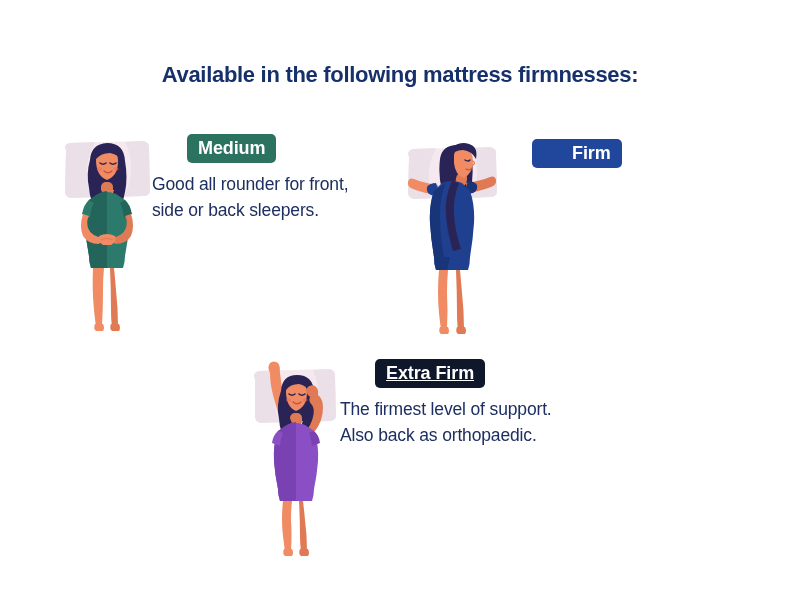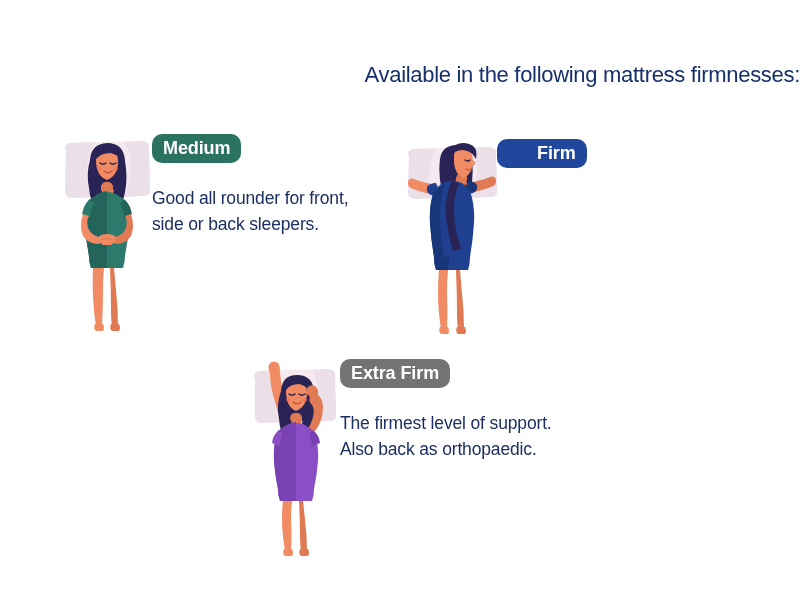--- a/index.html
+++ b/index.html
@@ -21,23 +21,23 @@
     height: 600px;
     background: #ffffff;
   }
 
   
   .page-title {
     position: absolute;
     left: 0;
     top: 62px;
     width: 800px;
-    text-align: right;
+    text-align: center;
     font-size: 22px;
-    font-weight: normal;
+    font-weight: bold;
     color: #16306b;
     letter-spacing: -0.3px;
     white-space: nowrap;
   }
 
   
   .firmness-card {
     position: absolute;
   }
   .card-medium    { left: 55px;  top: 128px; }
@@ -63,35 +63,36 @@
 
   .text-col {
     position: absolute;
     left: 97px;
     top: 6px;
     width: 232px;
   }
 
   .badge {
     display: inline-block;
-    border-radius: 10px;
+    border-radius: 5px;
     padding: 4px 11px 5px 11px;
     color: #ffffff;
     font-size: 18px;
     font-weight: bold;
     line-height: 1.12;
     letter-spacing: -0.1px;
     white-space: nowrap;
+    margin-left: 35px;
   }
   .badge-medium    { background: #2c7260; }
   .badge-firm      { background: #20479b; padding-left: 40px; }
-  .badge-extrafirm { background: #737373; }
+  .badge-extrafirm { background: #0f172a; text-decoration: underline; }
 
   .desc {
-    margin-top: 23px;
+    margin-top: 9px;
     font-size: 17.5px;
     line-height: 1.48;
     color: #1d2f62;
     letter-spacing: -0.15px;
   }
   .desc-firm { width: 238px; }
   .desc-extrafirm { width: 232px; }
 </style>
 </head>
 <body>

